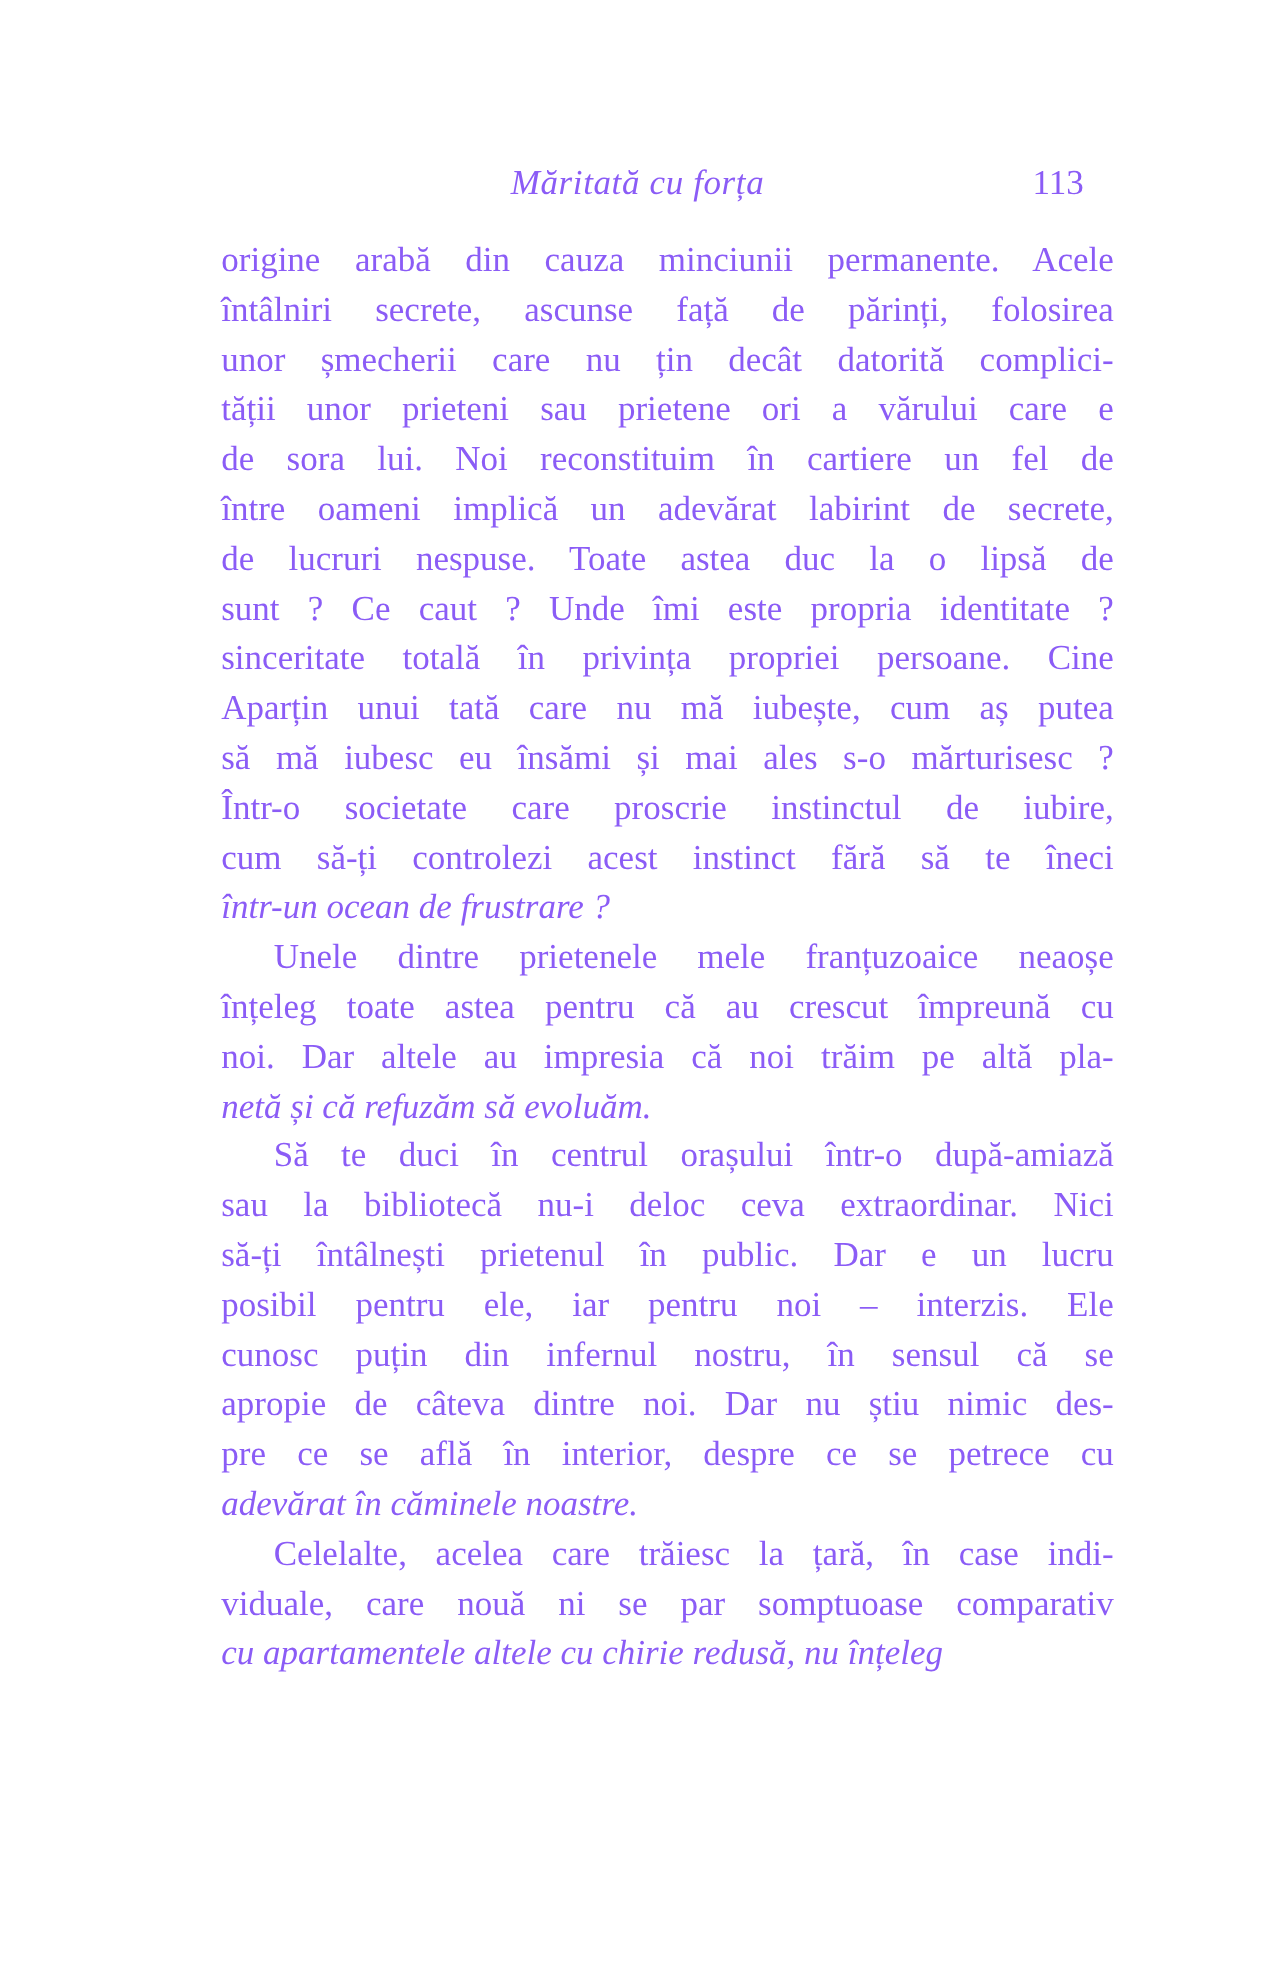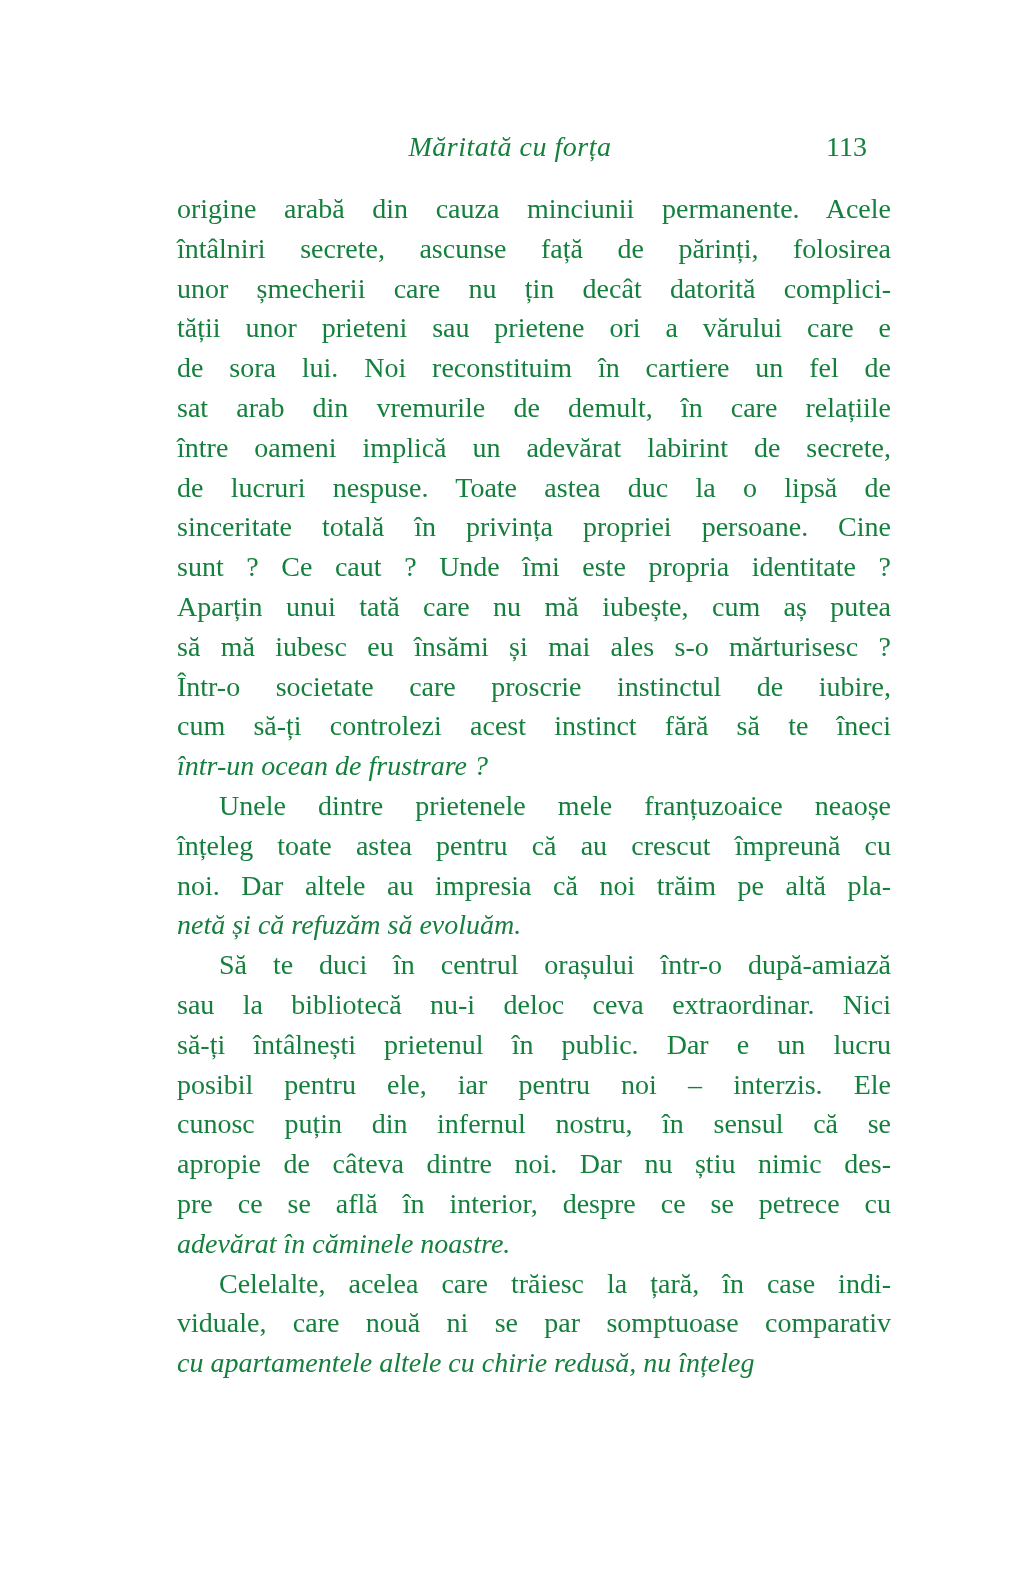--- a/index.html
+++ b/index.html
@@ -7,21 +7,21 @@
     padding: 0;
     background: #ffffff;
   }
   .page {
     position: relative;
     width: 1024px;
     height: 1575px;
     background: #ffffff;
     overflow: hidden;
     font-family: "Liberation Serif", serif;
-    color: #15803d;
+    color: #8b5cf6;
   }
   .header {
     position: absolute;
     left: 153px;
     top: 130px;
     width: 714px;
     height: 34px;
     font-size: 28px;
     line-height: 34px;
   }
@@ -68,25 +68,24 @@
   <div class="header">
     <span class="running-title">Măritată cu forța</span>
     <span class="page-number">113</span>
   </div>
   <div class="body-text" id="body-text">
       <div class="line">origine arabă din cauza minciunii permanente. Acele</div>
       <div class="line">întâlniri secrete, ascunse față de părinți, folosirea</div>
       <div class="line">unor șmecherii care nu țin decât datorită complici-</div>
       <div class="line">tății unor prieteni sau prietene ori a vărului care e</div>
       <div class="line">de sora lui. Noi reconstituim în cartiere un fel de</div>
-      <div class="line">sat arab din vremurile de demult, în care relațiile</div>
       <div class="line">între oameni implică un adevărat labirint de secrete,</div>
       <div class="line">de lucruri nespuse. Toate astea duc la o lipsă de</div>
+      <div class="line">sunt ? Ce caut ? Unde îmi este propria identitate ?</div>
       <div class="line">sinceritate totală în privința propriei persoane. Cine</div>
-      <div class="line">sunt ? Ce caut ? Unde îmi este propria identitate ?</div>
       <div class="line">Aparțin unui tată care nu mă iubește, cum aș putea</div>
       <div class="line">să mă iubesc eu însămi și mai ales s-o mărturisesc ?</div>
       <div class="line">Într-o societate care proscrie instinctul de iubire,</div>
       <div class="line">cum să-ți controlezi acest instinct fără să te îneci</div>
       <div class="line para-end">într-un ocean de frustrare ?</div>
       <div class="line indent">Unele dintre prietenele mele franțuzoaice neaoșe</div>
       <div class="line">înțeleg toate astea pentru că au crescut împreună cu</div>
       <div class="line">noi. Dar altele au impresia că noi trăim pe altă pla-</div>
       <div class="line para-end">netă și că refuzăm să evoluăm.</div>
       <div class="line indent">Să te duci în centrul orașului într-o după-amiază</div>

